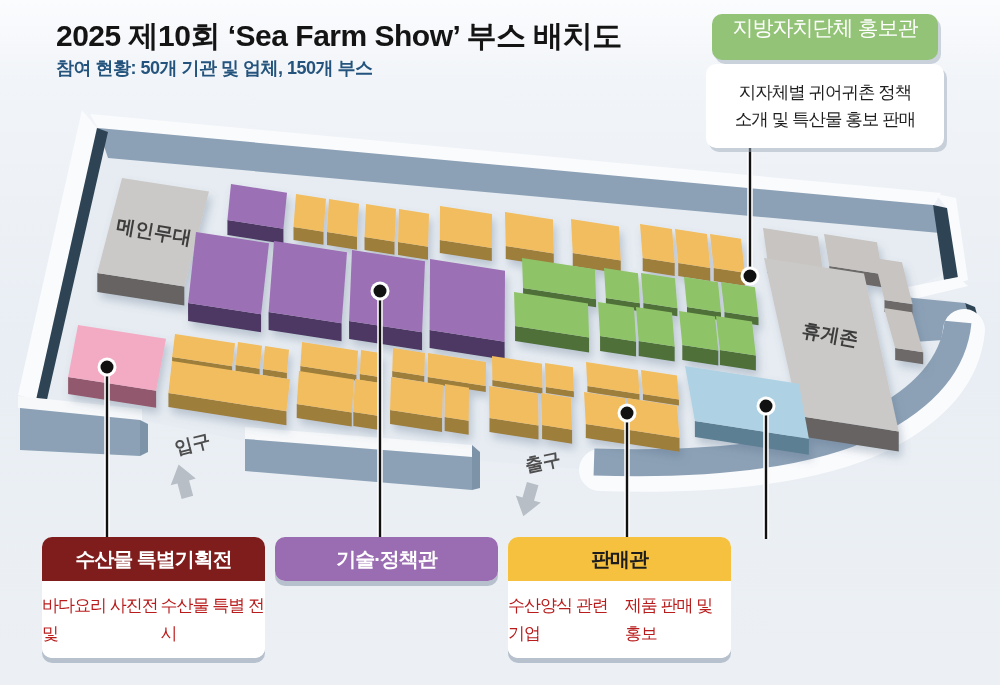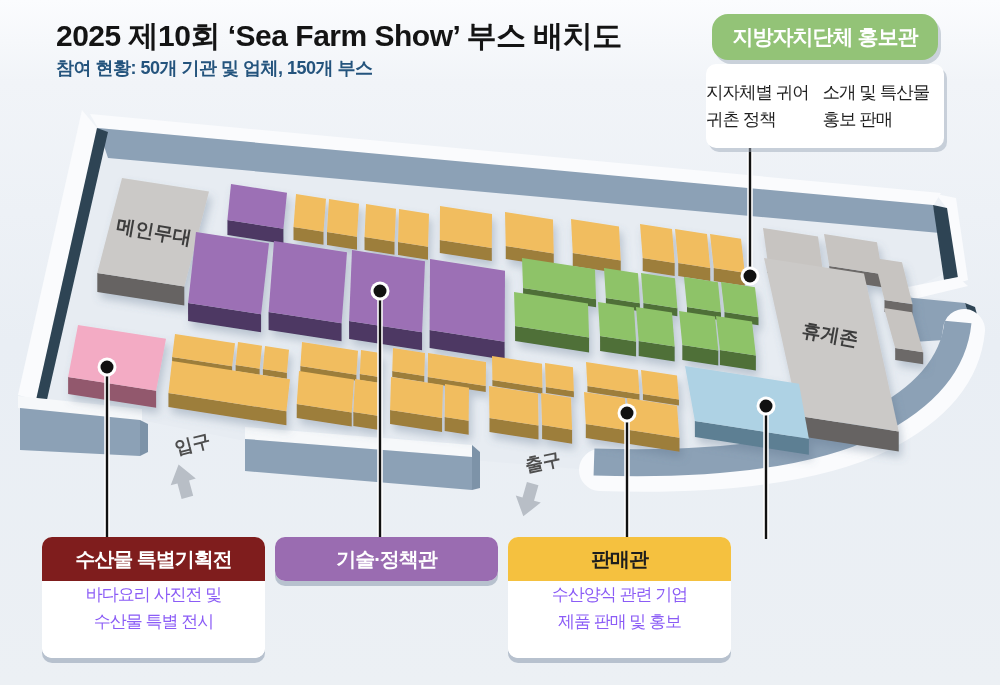--- a/index.html
+++ b/index.html
@@ -10,43 +10,43 @@
   }
   .title{
     position:absolute;left:56px;top:16px;font-size:30px;font-weight:800;color:#141414;letter-spacing:-0.5px;
   }
   .subtitle{
     position:absolute;left:56px;top:56px;font-size:18px;font-weight:700;color:#24547d;letter-spacing:-0.5px;
   }
   .map-svg{position:absolute;left:0;top:0;}
   
   .info-head{
-    position:absolute;left:712px;top:14px;width:226px;height:46px;border-radius:16px;
-    display:flex;align-items:center;justify-content:center;
-    font-size:21px;font-weight:700;color:#ffffff;letter-spacing:-1px;
+    position:absolute;left:712px;top:14px;width:226px;height:46px;border-radius:10px;
+    display:flex;align-items:flex-start;justify-content:center;
+    font-size:21px;font-weight:400;color:#ffffff;letter-spacing:-1px;
     box-shadow:3px 4px 0 rgba(150,165,180,.45);
   }
   .info-body{
     position:absolute;left:706px;top:64px;width:238px;height:84px;border-radius:10px;background:#ffffff;
-    display:flex;flex-direction:row;align-items:center;justify-content:center;
+    display:flex;flex-direction:column;align-items:center;justify-content:center;
     font-size:17.5px;font-weight:500;color:#1f1f1f;line-height:1.55;letter-spacing:-1px;
     box-shadow:3px 4px 0 rgba(160,172,188,.5);
   }
   
   .card{
     position:absolute;top:537px;width:223px;border-radius:10px;overflow:hidden;background:#ffffff;
     box-shadow:0 5px 0 rgba(165,177,193,.75);
   }
   .card-head{
     height:44px;display:flex;align-items:center;justify-content:center;
     font-size:20px;font-weight:800;letter-spacing:-1px;color:#fff;
   }
   .card-body{
-    height:77px;display:flex;flex-direction:column;align-items:center;justify-content:flex-start;
-    font-size:17px;font-weight:500;color:#8b5cf6;line-height:1.6;letter-spacing:-1px;background:#fff;
+    height:77px;display:flex;flex-direction:row;align-items:center;justify-content:flex-start;
+    font-size:17px;font-weight:500;color:#b91c1c;line-height:1.6;letter-spacing:-1px;background:#fff;
   }
   .map-label{font-weight:700;fill:#3d3d3d;letter-spacing:0px;}
   .gate-label{font-weight:700;fill:#4e4e4e;}
 </style>
 </head>
 <body>
 
 <div class="page">
 
   <div class="title">2025 제10회 ‘Sea Farm Show’ 부스 배치도</div>

